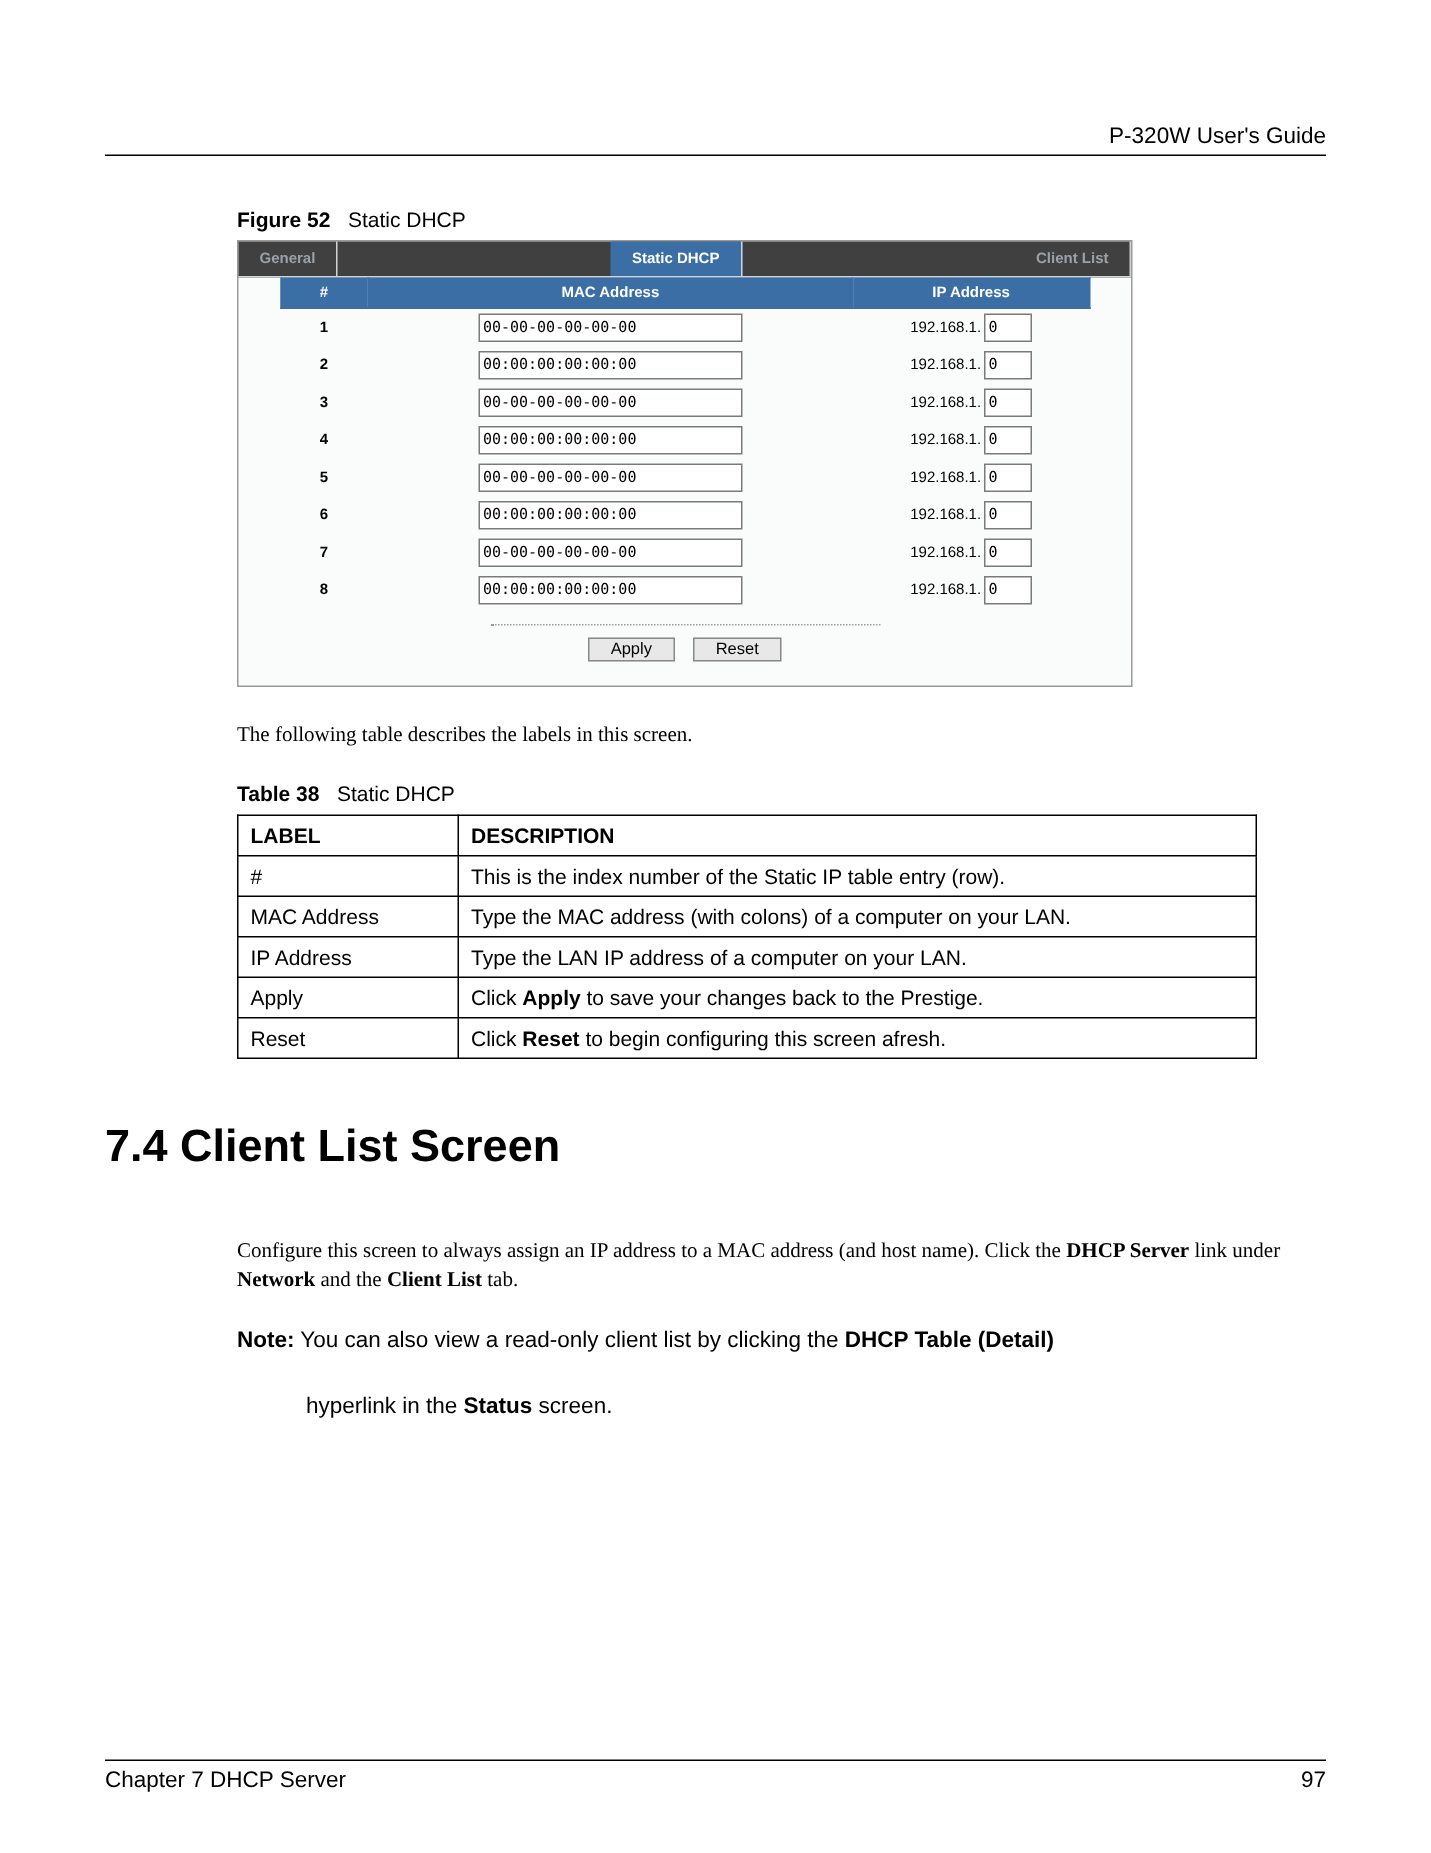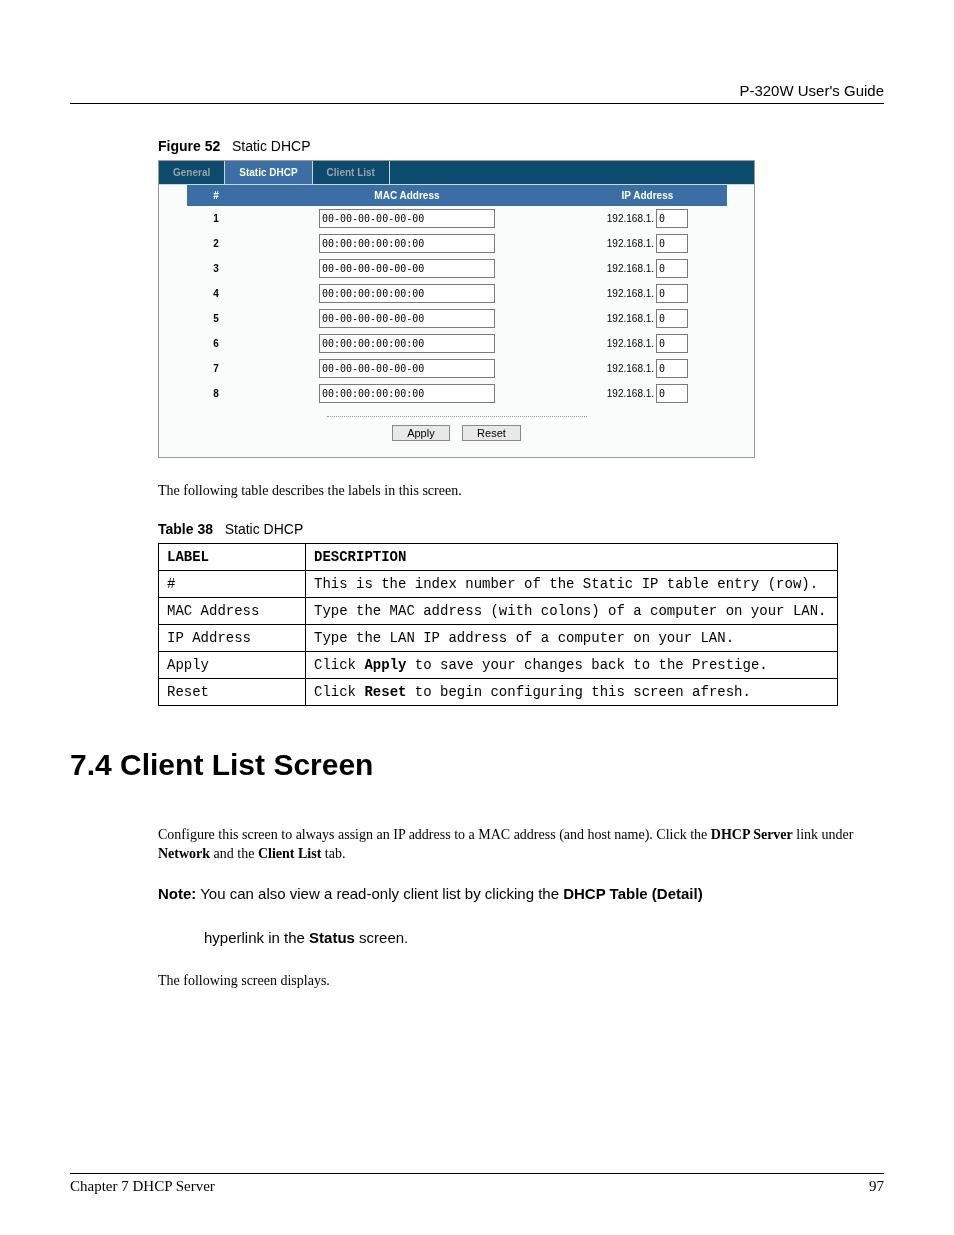--- a/index.html
+++ b/index.html
@@ -40,22 +40,23 @@
   
   .figure-frame {
     border: 1px solid #9a9a9a;
     width: 595px;
     background: #fafcfc;
     font-family: Verdana, Arial, sans-serif;
   }
   .tabs {
     display: flex;
     border-bottom: 1px solid #cfd4d8;
-    background: #0c4a6e;
-    font-size: 10px;
+    background: #404040;
+    font-size: 10px;
+    justify-content: space-between;
   }
   .tab {
     padding: 6px 14px;
     color: #9aa1a8;
     border-right: 1px solid #cfd4d8;
     cursor: pointer;
     font-weight: bold;
   }
   .tab.active {
     background: #3a6ea5;
@@ -132,21 +133,21 @@
   .body-text {
     font-family: "Times New Roman", Times, serif;
     font-size: 14px;
     line-height: 1.35;
     margin: 24px 0 20px 0;
   }
   
   .desc-table {
     width: 680px;
     border-collapse: collapse;
-    font-family: Liberation Mono, monospace;
+    font-family: Liberation Sans, sans-serif;
     font-size: 14px;
   }
   .desc-table th, .desc-table td {
     border: 1px solid #000;
     padding: 5px 8px;
     text-align: left;
     vertical-align: top;
   }
   .desc-table th { font-weight: bold; }
   .desc-table th.col-label { width: 130px; }
@@ -168,21 +169,21 @@
     margin-left: 46px;
     margin-top: 24px;
   }
   
   .spacer { flex: 1; }
   .footer {
     border-top: 1.5px solid #000;
     padding-top: 4px;
     display: flex;
     justify-content: space-between;
-    font-family: Liberation Serif, serif;
+    font-family: Liberation Sans, sans-serif;
     font-size: 15px;
     margin-top: 28px;
   }
 </style>
 </head>
 <body>
 
 <div class="page">
   <div class="header-line">
     <div class="header-text">P-320W User's Guide</div>
@@ -297,21 +298,20 @@
   <div class="section-h2">7.4  Client List Screen</div>
 
   <div class="content-indent">
     <div class="body-text">
       <span>Configure this screen to always assign an IP address to a MAC address (and host name). Click the </span><b>DHCP Server</b><span> link under </span><b>Network</b><span> and the </span><b>Client List</b><span> tab.</span>
     </div>
     <div class="note-block">
       <b>Note:</b><span> You can also view a read-only client list by clicking the </span><b>DHCP Table (Detail)</b>
       <span class="note-indent"><span> hyperlink in the </span><b>Status</b><span> screen.</span></span>
     </div>
-    <div class="body-text">The following screen displays.</div>
   </div>
 
   <div class="spacer"></div>
   <div class="footer">
     <span>Chapter 7 DHCP Server</span>
     <span>97</span>
   </div>
 </div>
 
 </body></html>

